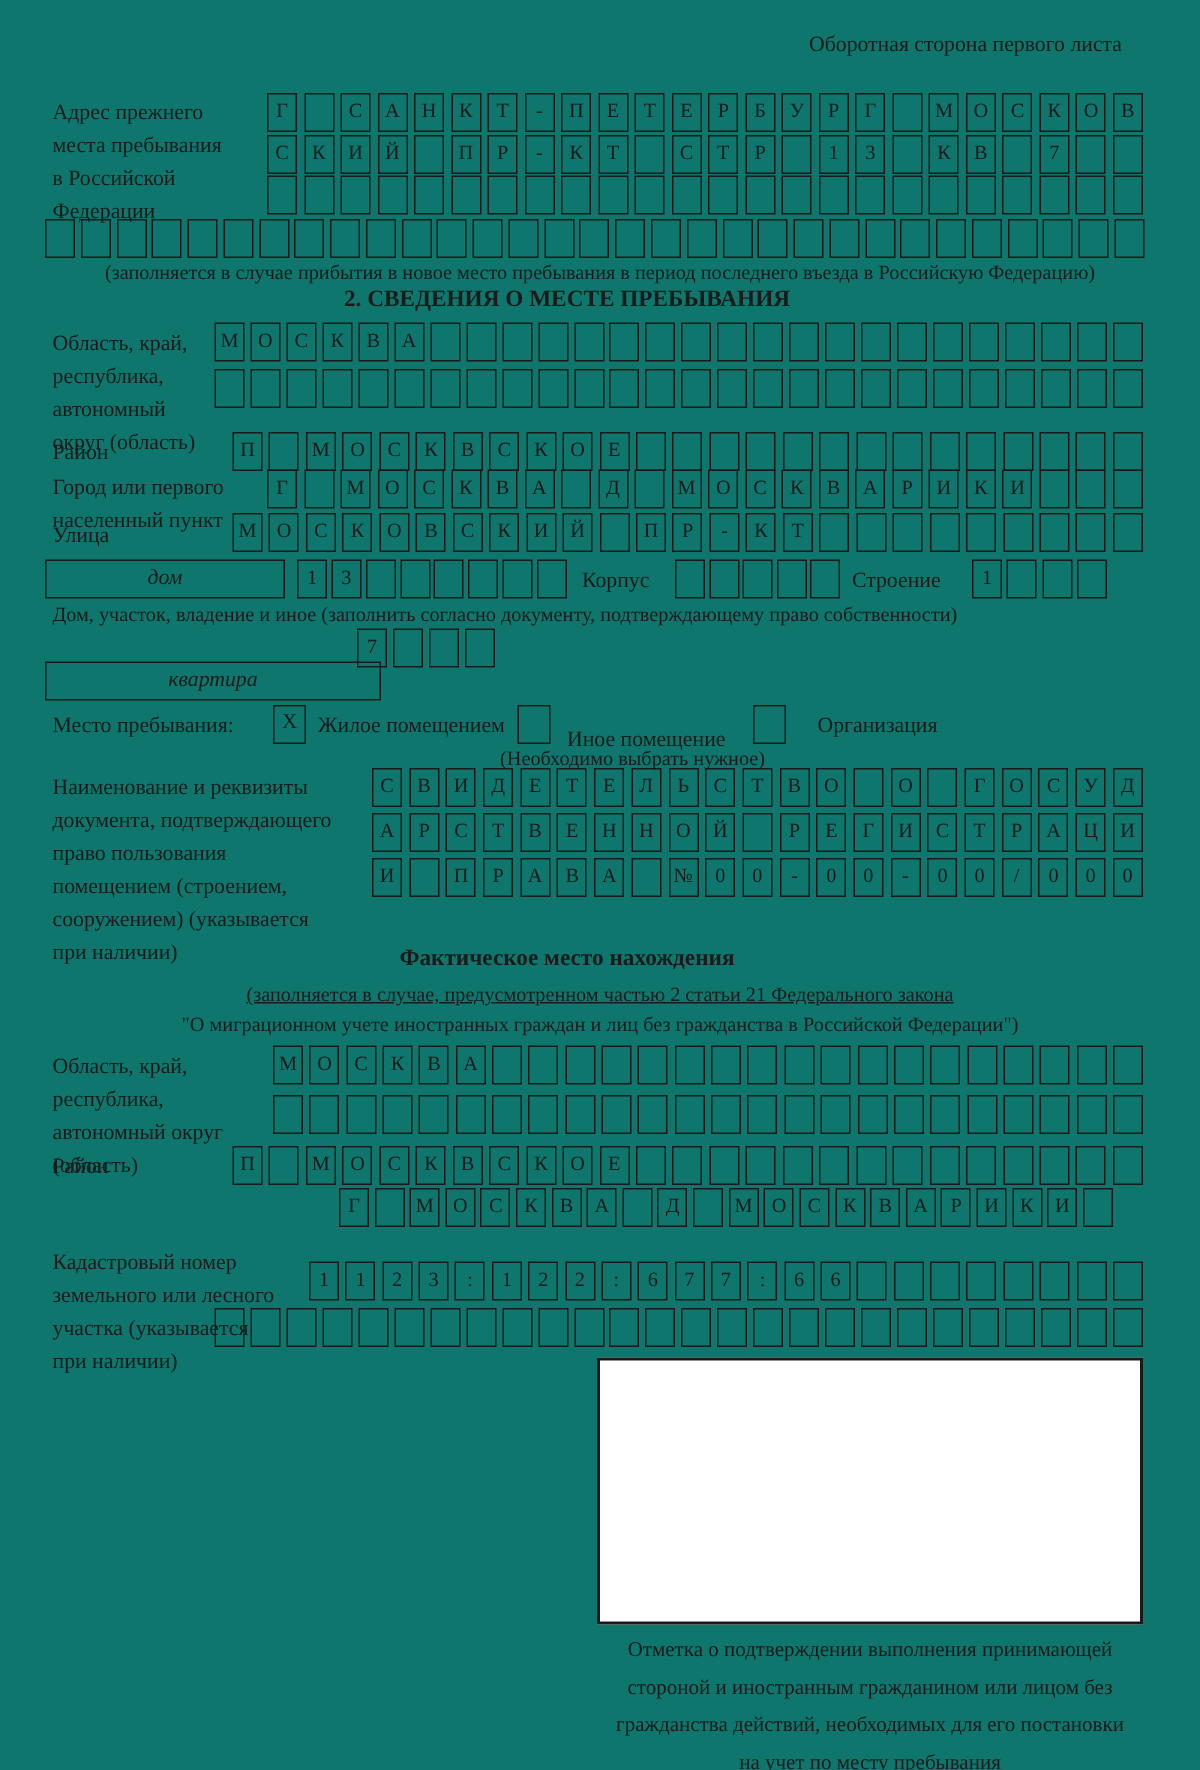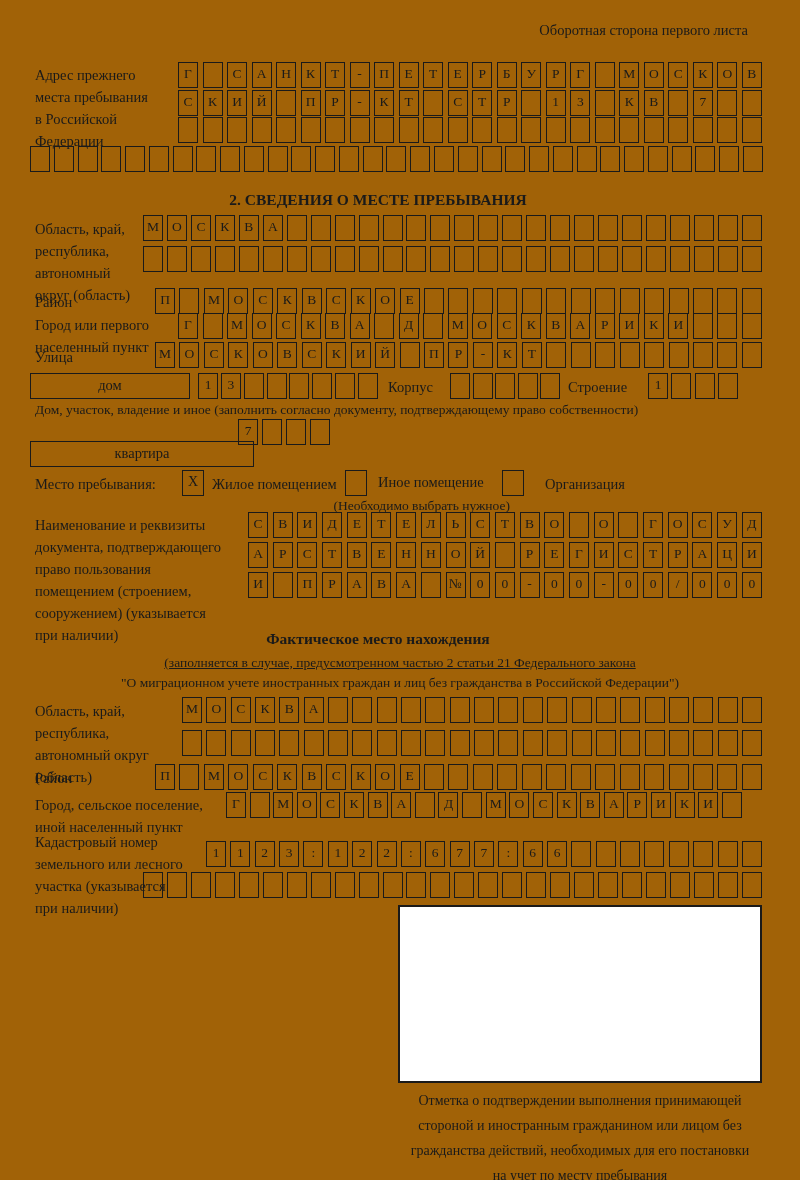--- a/index.html
+++ b/index.html
@@ -1,29 +1,29 @@
 <!DOCTYPE html>
 <html><head>
 <meta charset="utf-8">
 <style>
   html,body{margin:0;padding:0;background:#ffffff;}
   .sheet{
-    position:relative;width:800px;height:1180px;background:#a16207;
+    position:relative;width:800px;height:1180px;background:#0f766e;
     font-family:"Liberation Serif","DejaVu Serif",serif;color:#1a1a1a;overflow:hidden;
   }
   .hnote{position:absolute;top:22px;right:52px;font-size:14.5px;}
   .lbl{position:absolute;font-size:14.5px;line-height:22px;white-space:pre-line;}
   .boxrow{position:absolute;display:flex;justify-content:space-between;height:26px;}
   .cell{
     flex:none;width:20px;height:26px;box-sizing:border-box;border:1.8px solid #1a1a1a;
     font-size:13.5px;line-height:22px;text-align:center;overflow:hidden;
   }
   .widebox{
     position:absolute;height:26px;box-sizing:border-box;border:1.8px solid #1a1a1a;
-    text-align:center;font-size:14.5px;line-height:22px;
+    text-align:center;font-size:14.5px;line-height:22px;font-style:italic;
   }
   .cbox{
     position:absolute;width:22px;height:26px;box-sizing:border-box;border:1.8px solid #1a1a1a;
     text-align:center;font-size:14px;line-height:22px;
   }
   .caption{position:absolute;font-size:13.5px;}
   .centered{left:0;width:800px;text-align:center;}
   .title{position:absolute;font-weight:bold;font-size:15.5px;left:0;width:756px;text-align:center;}
   .stampbox{position:absolute;box-sizing:border-box;border:2px solid #1a1a1a;background:#ffffff;}
   .stampcap{position:absolute;font-size:14px;line-height:25px;text-align:center;white-space:pre-line;}
@@ -143,20 +143,21 @@
       <span class="cell"></span>
       <span class="cell"></span>
       <span class="cell"></span>
       <span class="cell"></span>
       <span class="cell"></span>
       <span class="cell"></span>
       <span class="cell"></span>
       <span class="cell"></span>
       <span class="cell"></span>
     </div>
+  <div class="caption centered" style="top:174px;">(заполняется в случае прибытия в новое место пребывания в период последнего въезда в Российскую Федерацию)</div>
 
   <div class="title" style="top:191px;">2. СВЕДЕНИЯ О МЕСТЕ ПРЕБЫВАНИЯ</div>
 
   <div class="lbl" style="left:35px;top:218px;width:120px;">Область, край,
 республика,
 автономный
 округ (область)</div>
   <div class="boxrow" style="left:143px;top:215px;width:619px;">
       <span class="cell">М</span>
       <span class="cell">О</span>
@@ -334,21 +335,21 @@
       <span class="cell">7</span>
       <span class="cell"></span>
       <span class="cell"></span>
       <span class="cell"></span>
     </div>
 
   <div class="lbl" style="left:35px;top:473px;">Место пребывания:</div>
   <div class="cbox" style="left:182px;top:470px;">X</div>
   <div class="lbl" style="left:212px;top:473px;">Жилое помещением</div>
   <div class="cbox" style="left:345px;top:470px;"></div>
-  <div class="lbl" style="left:378px;top:471px;">Иное помещение</div>
+  <div class="lbl" style="left:378px;top:482px;">Иное помещение</div>
   <div class="cbox" style="left:502px;top:470px;"></div>
   <div class="lbl" style="left:545px;top:473px;">Организация</div>
   <div class="caption" style="left:160px;top:498px;width:350px;text-align:right;">(Необходимо выбрать нужное)</div>
 
   <div class="lbl" style="left:35px;top:514px;width:215px;">Наименование и реквизиты
 документа, подтверждающего
 право пользования
 помещением (строением,
 сооружением) (указывается
 при наличии)</div>
@@ -505,22 +506,20 @@
       <span class="cell"></span>
       <span class="cell"></span>
       <span class="cell"></span>
       <span class="cell"></span>
       <span class="cell"></span>
       <span class="cell"></span>
       <span class="cell"></span>
       <span class="cell"></span>
     </div>
 
-  <div class="lbl" style="left:35px;top:794px;width:190px;">Город, сельское поселение,
-иной населенный пункт</div>
   <div class="boxrow" style="left:226px;top:792px;width:516px;">
       <span class="cell">Г</span>
       <span class="cell"></span>
       <span class="cell">М</span>
       <span class="cell">О</span>
       <span class="cell">С</span>
       <span class="cell">К</span>
       <span class="cell">В</span>
       <span class="cell">А</span>
       <span class="cell"></span>

